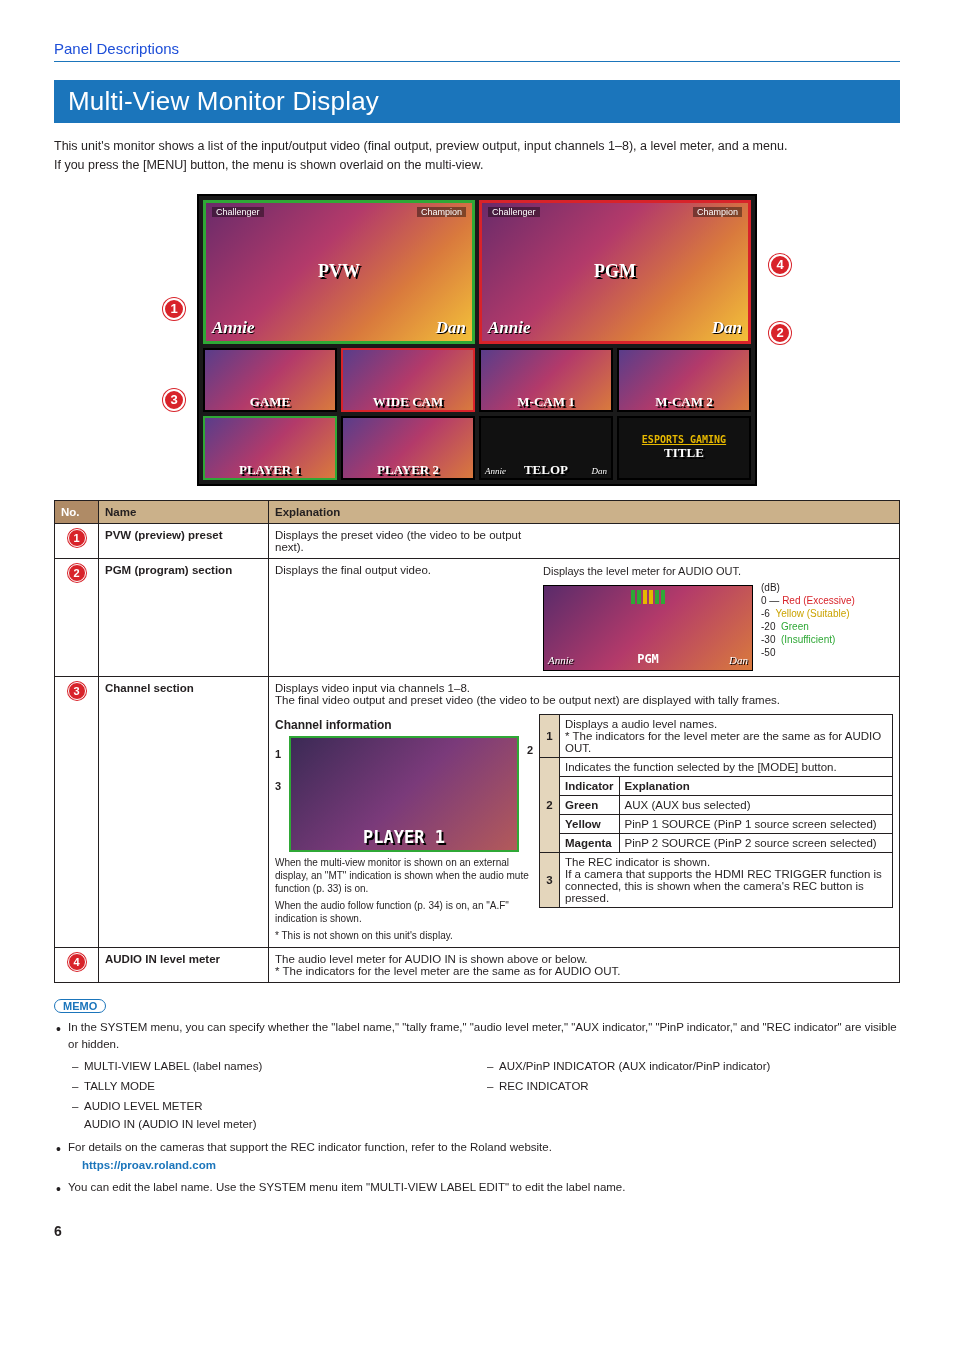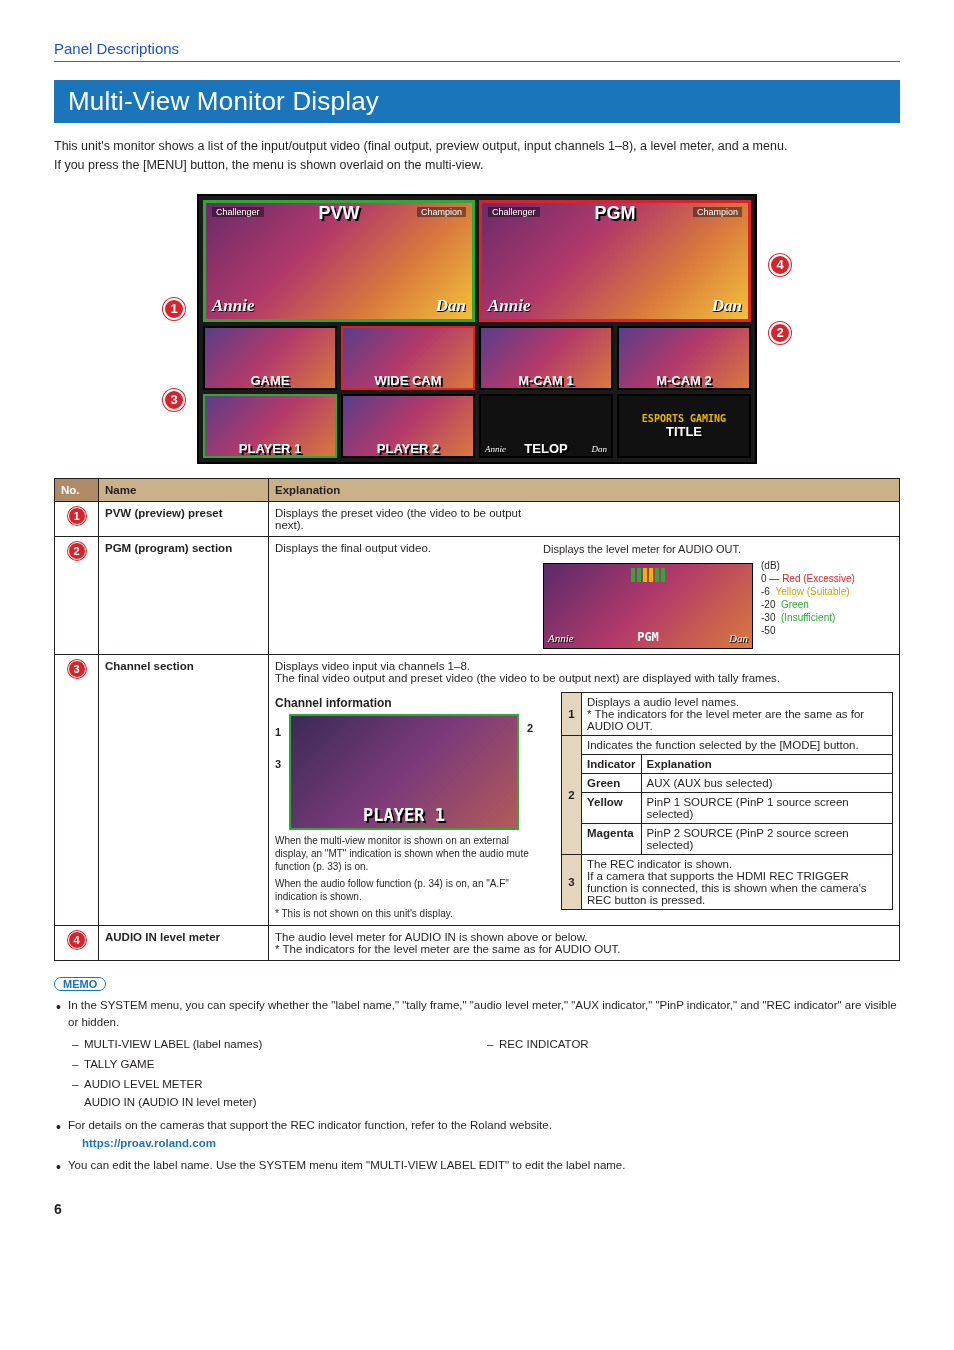--- a/index.html
+++ b/index.html
@@ -42,32 +42,32 @@
   }
   .mon-inner {
     border: 2px solid #000;
     background: #1a1a1a;
     padding: 4px;
   }
   .row-flex { display: flex; gap: 4px; }
   .tile {
     position: relative;
     flex: 1;
-    height: 122px;
+    height: 144px;
     background: linear-gradient(135deg,#6a2b6a,#b33a6a 40%,#d97a3d 70%,#f3c13a);
     border: 2px solid #000;
     display: flex;
-    align-items: flex-start;
+    align-items: center;
     justify-content: center;
     color: #fff;
   }
   .tile.greenframe { border: 3px solid #2fa836; }
   .tile.redframe { border: 3px solid #d8232a; }
   .tile-lbl {
-    font-family: Liberation Sans, sans-serif;
+    font-family: Liberation Serif, serif;
     font-size: 18px;
     font-weight: 700;
     text-shadow: 2px 2px 0 #000;
     padding-bottom: 0;
   }
   .tile .overlay-name {
     position: absolute;
     bottom: 3px;
     font-family: serif;
     font-size: 17px;
@@ -88,21 +88,21 @@
     height: 64px;
     background: linear-gradient(135deg,#5a3d8a,#b33a6a 50%,#d97a3d);
     border: 2px solid #000;
     color: #fff;
     display: flex; align-items: flex-end; justify-content: center;
   }
   .tile-small.greenframe { border: 2px solid #2fa836; }
   .tile-small.redframe { border: 2px solid #d8232a; justify-content: center; }
   .tile-small .tile-lbl { font-size: 13px; }
   .tile-small.dark { background:#111; align-items:center; }
-  .tile-small.dark .esp { color:#e6b800; font-family:monospace; font-size:10px; font-weight:700; }
+  .tile-small.dark .esp { color:#e6b800; font-family:monospace; font-size:10px; font-weight:700;text-decoration:underline; }
   .tile-small .mini-name { position:absolute; font-size:9px; bottom:2px; font-style:italic; font-family:serif; text-shadow:1px 1px #000;}
   .callout {
     position:absolute; width:22px; height:22px; border-radius:50%;
     background:#d8232a; color:#fff; border:2px solid #fff;
     display:flex; align-items:center; justify-content:center;
     font-weight:700; font-size:13px;
     box-shadow:0 0 0 1px #d8232a;
   }
   .co1 { left:-34px; top:104px; }
   .co2 { right:-34px; top:128px; }
@@ -137,21 +137,21 @@
   }
   .pgm-thumb .bar { font-family:monospace; color:#fff; font-size:12px; position:absolute; bottom:2px; left:50%; transform:translateX(-50%); font-weight:700;}
   .pgm-thumb .nA{position:absolute;bottom:2px;left:4px;font-size:11px;color:#fff;font-style:italic;font-family:serif;text-shadow:1px 1px #000;}
   .pgm-thumb .nB{position:absolute;bottom:2px;right:4px;font-size:11px;color:#fff;font-style:italic;font-family:serif;text-shadow:1px 1px #000;}
   .pgm-thumb .meter { position:absolute; top:4px; left:50%; transform:translateX(-50%); display:flex; gap:2px; }
   .pgm-thumb .meter span{width:4px;height:14px;background:#2fa836;display:block;}
   .db-scale { font-size:10px; line-height:1.3; }
   .db-scale .row{white-space:nowrap;}
   .sw-red{color:#d8232a;} .sw-yel{color:#caa300;} .sw-grn{color:#2fa836;}
 
-  .ch-flex { display:flex; gap:26px; }
+  .ch-flex { display:flex; gap:4px; }
   .ch-left { flex:0 0 260px; }
   .ch-right { flex:1; }
   .ch-info-head { font-weight:700; font-size:12px; margin:6px 0 4px; }
   .ch-img {
     width:230px; height:116px; border:2px solid #2fa836; position:relative;
     background:linear-gradient(135deg,#3b2a55,#7a3a7a 50%,#b35a5a);
   }
   .ch-img .plbl { position:absolute; bottom:3px; left:50%; transform:translateX(-50%);
     font-family:monospace; color:#fff; font-size:17px; font-weight:700; text-shadow:2px 2px #000;}
   .tinynum { position:absolute; font-size:11px; font-weight:700; color:#231f20; }
@@ -389,27 +389,28 @@
 </table>
 
 <div class="memo-wrap">
   <span class="memo-pill">MEMO</span>
   <ul class="memo-list">
     <li>
       <span>In the SYSTEM menu, you can specify whether the "label name," "tally frame," "audio level meter," "AUX indicator," "PinP indicator," and "REC indicator" are visible or hidden.</span>
       <div class="memo-sub">
         <div class="col">
           <div class="item">MULTI-VIEW LABEL (label names)</div>
-          <div class="item">TALLY GAME</div>
+          <div class="item">TALLY MODE</div>
           <div class="item">
             <span>AUDIO LEVEL METER</span><br>
             <span>AUDIO IN (AUDIO IN level meter)</span>
           </div>
         </div>
         <div class="col">
+          <div class="item">AUX/PinP INDICATOR (AUX indicator/PinP indicator)</div>
           <div class="item">REC INDICATOR</div>
         </div>
       </div>
     </li>
     <li>
       <span>For details on the cameras that support the REC indicator function, refer to the Roland website.</span><br>
       <span class="link">https://proav.roland.com</span>
     </li>
     <li>You can edit the label name. Use the SYSTEM menu item "MULTI-VIEW LABEL EDIT" to edit the label name.</li>
   </ul>

